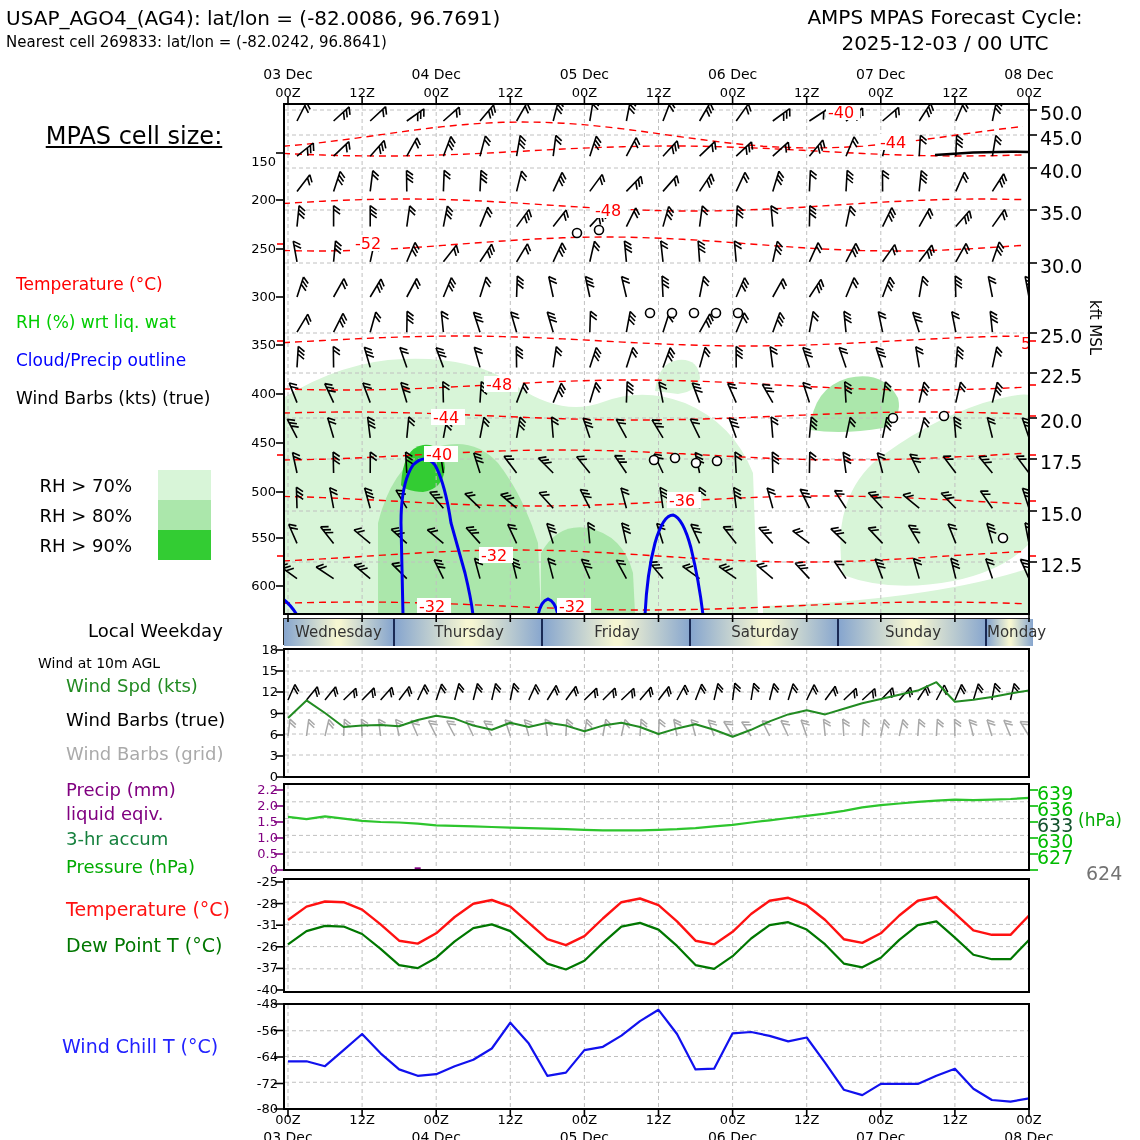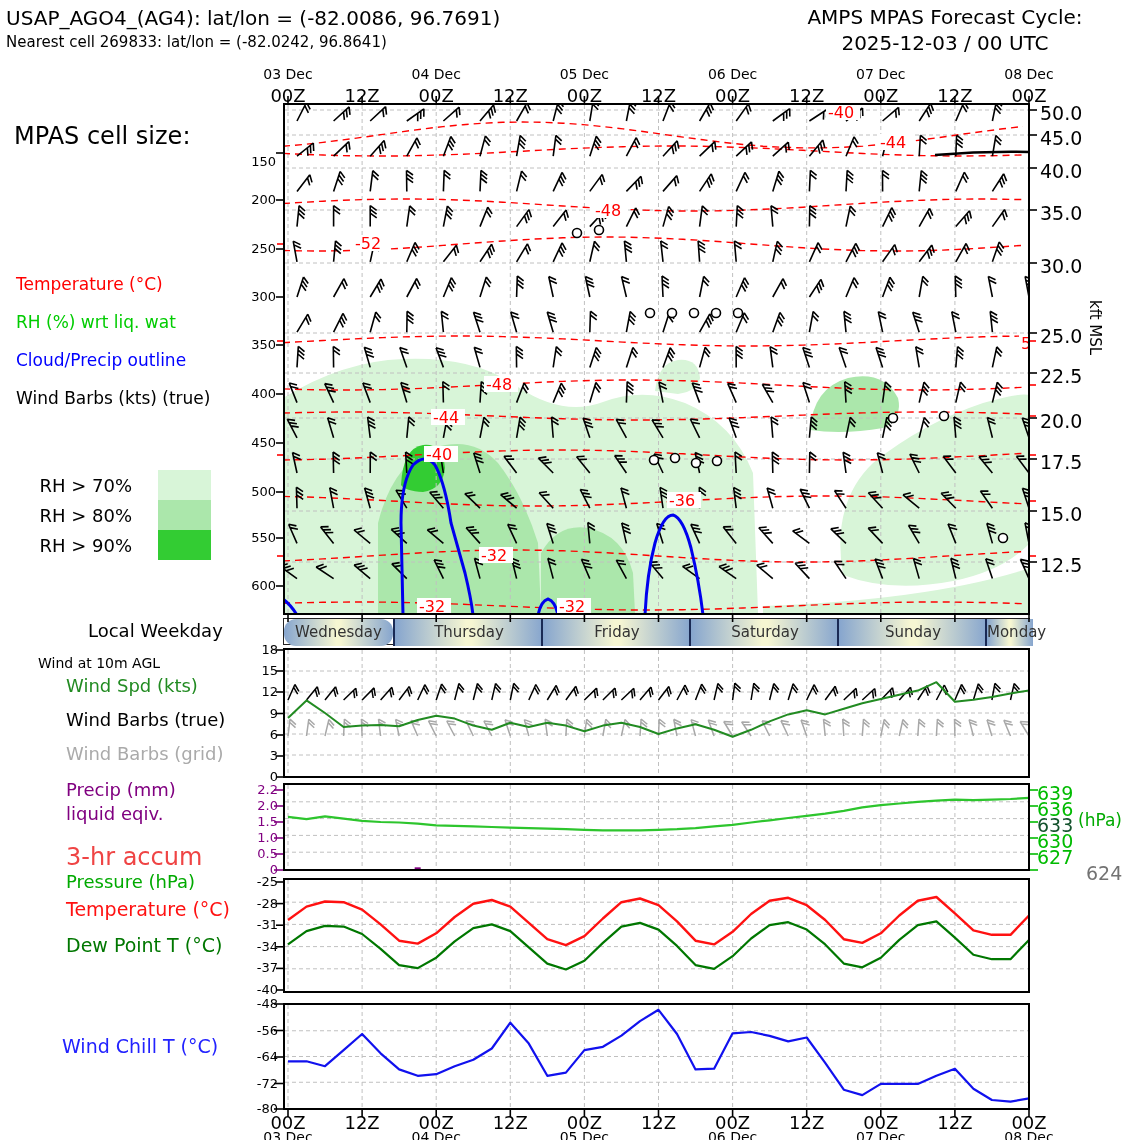--- a/index.html
+++ b/index.html
@@ -3,26 +3,26 @@
 <meta charset="utf-8">
 <style>
   html,body{margin:0;padding:0;background:#fff;}
   #app{position:relative;width:1140px;height:1140px;background:#fff;overflow:hidden;
        font-family:"DejaVu Sans","Liberation Sans",sans-serif;color:#000;}
   .abs{position:absolute;}
   svg.panel{position:absolute;}
   .hdr1{font-size:20px;}
   .hdr2{font-size:15px;}
   .hdrR{font-size:20px;text-align:center;width:300px;}
-  .cellsize{font-size:24px;text-align:left;width:240px;line-height:1.5;}
+  .cellsize{font-size:24px;text-align:center;width:240px;line-height:1.5;text-decoration:underline;}
   .leg{font-size:17px;}
   .rhleg{font-size:18px;}
   .ticklab{font-size:13px;text-align:right;width:34px;}
   .ticklabL{font-size:19px;text-align:left;width:40px;}
-  .axlab{font-size:18px;text-align:center;width:60px;}
+  .axlab{font-size:13px;text-align:center;width:60px;}
   .daylab{font-size:14px;text-align:center;width:70px;}
   .wk{font-size:15px;color:#333;text-align:center;position:absolute;top:0;height:27px;
       line-height:27px;white-space:nowrap;overflow:visible;}
   .kft-axis{font-size:15px;writing-mode:vertical-rl;}
   .panel-label{font-size:17px;}
   .small-label{font-size:14px;}
 </style>
 </head>
 <body>
 
@@ -59,34 +59,34 @@
   <div class="abs" style="left:88px;top:620px;font-size:18px;">Local Weekday</div>
 
   <div class="abs small-label" style="left:38px;top:655px;">Wind at 10m AGL</div>
   <div class="abs" id="wind-labels" style="left:66px;top:675px;">
       <div class="panel-label" style="margin-bottom:13px;font-size:18px;color:#228b22">Wind Spd (kts)</div>
       <div class="panel-label" style="margin-bottom:13px;font-size:18px;color:#000000">Wind Barbs (true)</div>
       <div class="panel-label" style="margin-bottom:13px;font-size:18px;color:#aaaaaa">Wind Barbs (grid)</div>
     </div>
   <div class="abs" id="precip-labels" style="left:66px;top:779px;">
       <div class="panel-label" style="margin-bottom:3px;font-size:18px;color:#800080">Precip (mm)</div>
-      <div class="panel-label" style="margin-bottom:19px;font-size:18px;color:#800080">liquid eqiv.</div>
-      <div class="panel-label" style="font-size:24px;color:#ef4444">3-hr accum</div>
+      <div class="panel-label" style="margin-bottom:4px;font-size:18px;color:#800080">liquid eqiv.</div>
+      <div class="panel-label" style="margin-bottom:7px;font-size:18px;color:#15803d">3-hr accum</div>
       <div class="panel-label" style="margin-bottom:3px;font-size:18px;color:#00aa00">Pressure (hPa)</div>
     </div>
   <div class="abs" id="temp-labels" style="left:66px;top:898px;">
       <div class="panel-label" style="margin-bottom:14px;font-size:19px;color:#ff1111">Temperature (°C)</div>
       <div class="panel-label" style="margin-bottom:14px;font-size:19px;color:#007700">Dew Point T (°C)</div>
     </div>
   <div class="abs panel-label" id="chill-label" style="left: 62px; top: 1035px; font-size: 19px; color: rgb(34, 34, 255);">Wind Chill T (°C)</div>
   <div class="abs panel-label" style="left:1078px;top:810px;color:#00aa00;">(hPa)</div>
   <div class="abs kft-axis" style="left:1086px;top:300px;">kft MSL</div>
 
   <div class="abs" id="weekday-bar" style="left:283px;top:618px;width:747px;height:27px;border:1px solid #222;box-sizing:border-box;">
-      <div class="wk" style="left:0px;width:109px;background:linear-gradient(90deg,#86a5ce 0%,#f6f6d2 48%,#f6f6d2 52%,#86a5ce 100%);border-radius:12px;">Wednesday</div>
+      <div class="wk" style="left:0px;width:109px;background:linear-gradient(90deg,#86a5ce 0%,#f6f6d2 48%,#f6f6d2 52%,#86a5ce 100%);">Wednesday</div>
       <div class="wk" style="left:109px;width:148px;background:linear-gradient(90deg,#86a5ce 0%,#f6f6d2 48%,#f6f6d2 52%,#86a5ce 100%);border-left:2px solid #1a2a55;">Thursday</div>
       <div class="wk" style="left:257px;width:148px;background:linear-gradient(90deg,#86a5ce 0%,#f6f6d2 48%,#f6f6d2 52%,#86a5ce 100%);border-left:2px solid #1a2a55;">Friday</div>
       <div class="wk" style="left:405px;width:148px;background:linear-gradient(90deg,#86a5ce 0%,#f6f6d2 48%,#f6f6d2 52%,#86a5ce 100%);border-left:2px solid #1a2a55;">Saturday</div>
       <div class="wk" style="left:553px;width:148px;background:linear-gradient(90deg,#86a5ce 0%,#f6f6d2 48%,#f6f6d2 52%,#86a5ce 100%);border-left:2px solid #1a2a55;">Sunday</div>
       <div class="wk" style="left:701px;width:46px;background:linear-gradient(90deg,#86a5ce 0%,#f6f6d2 48%,#f6f6d2 52%,#86a5ce 100%);border-left:2px solid #1a2a55;">Monday</div>
     </div>
 
   <svg class="panel" id="main-svg" style="left:283px;top:103px;" width="747" height="512">
       <path d="M0,510 L0,295 Q60,258 120,256 Q192,253 235,284 Q280,314 320,299 Q360,284 402,300 Q450,320 470,370 L475,510 Z" fill="#d8f5d8" stroke="none"></path>
       <path d="M480,510 L747,510 L747,465 Q650,497 480,503 Z" fill="#d8f5d8" stroke="none"></path>
@@ -797,21 +797,21 @@
       <div class="abs ticklab" style="left:244px;top:862px;color:#800080;">0</div>
       <div class="abs ticklabL" style="left:1037px;top:782px;color:#00bb00;">639</div>
       <div class="abs ticklabL" style="left:1037px;top:798px;color:#00bb00;">636</div>
       <div class="abs ticklabL" style="left:1037px;top:814px;color:#14532d;">633</div>
       <div class="abs ticklabL" style="left:1037px;top:830px;color:#00bb00;">630</div>
       <div class="abs ticklabL" style="left:1037px;top:846px;color:#00bb00;">627</div>
       <div class="abs ticklabL" style="left:1086px;top:862px;color:#737373;">624</div>
       <div class="abs ticklab" style="left:244px;top:874px;">-25</div>
       <div class="abs ticklab" style="left:244px;top:895.6px;">-28</div>
       <div class="abs ticklab" style="left:244px;top:917.2px;">-31</div>
-      <div class="abs ticklab" style="left:244px;top:938.8px;">-34</div>
+      <div class="abs ticklab" style="left:244px;top:938.8px;">-26</div>
       <div class="abs ticklab" style="left:244px;top:960.4px;">-37</div>
       <div class="abs ticklab" style="left:244px;top:982px;">-40</div>
       <div class="abs ticklab" style="left:244px;top:996px;">-48</div>
       <div class="abs ticklab" style="left:244px;top:1022.5px;">-56</div>
       <div class="abs ticklab" style="left:244px;top:1049px;">-64</div>
       <div class="abs ticklab" style="left:244px;top:1075.5px;">-72</div>
       <div class="abs ticklab" style="left:244px;top:1101px;">-80</div>
     </div>
 </div>
 

